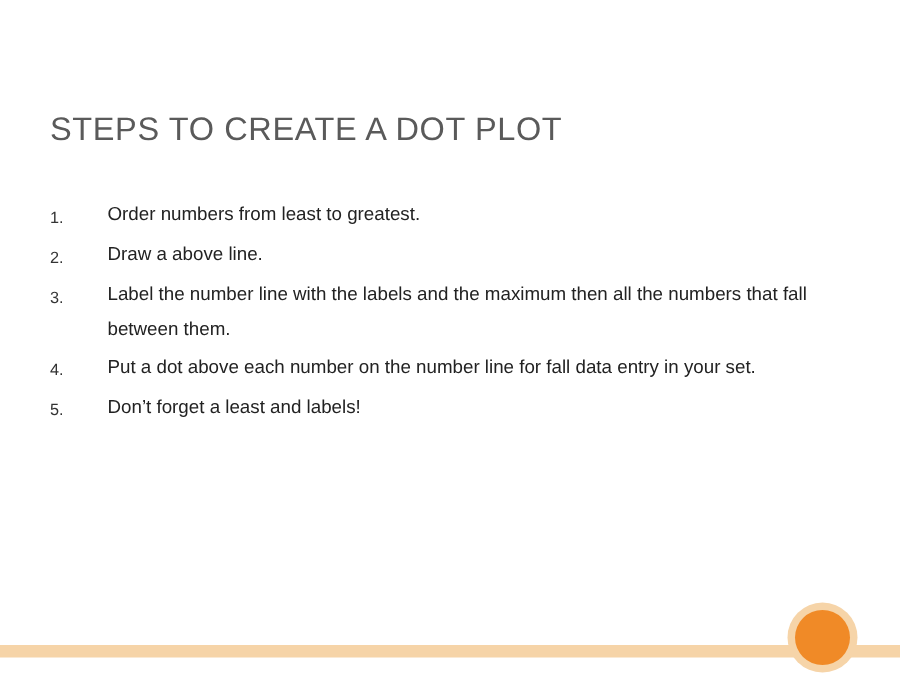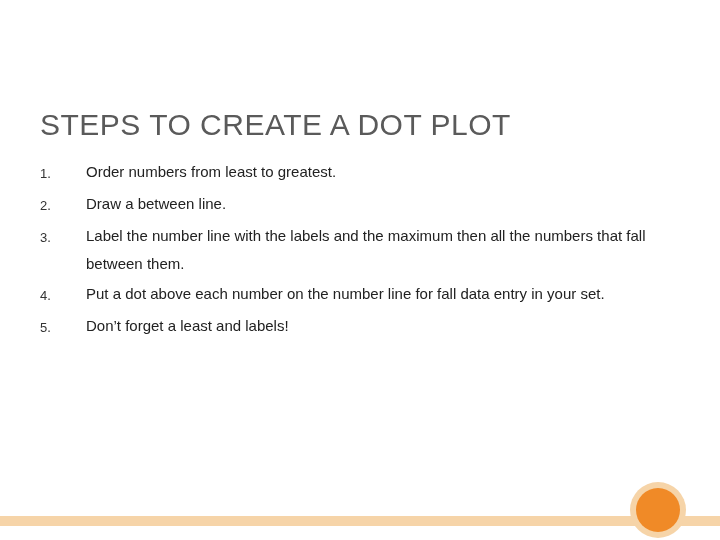--- a/index.html
+++ b/index.html
@@ -15,25 +15,24 @@
   .slide {
     position: relative;
     width: 720px;
     height: 540px;
     box-sizing: border-box;
   }
   .title {
     position: absolute;
     left: 40px;
     top: 88px;
-    font-size: 30px;
+    font-size: 26px;
     letter-spacing: 0.5px;
     color: #5a5a5a;
     font-weight: 400;
-    margin-top: 20px;
   }
   .list {
     position: absolute;
     left: 40px;
     top: 158px;
     width: 620px;
   }
   .item {
     display: flex;
     align-items: flex-start;
@@ -86,21 +85,21 @@
 
   <div class="title">STEPS TO CREATE A DOT PLOT</div>
 
   <div class="list">
     <div class="item">
       <div class="num">1.</div>
       <div class="txt">Order numbers from least to greatest.</div>
     </div>
     <div class="item">
       <div class="num">2.</div>
-      <div class="txt">Draw a between line.</div>
+      <div class="txt">Draw a above line.</div>
     </div>
     <div class="item">
       <div class="num">3.</div>
       <div class="txt">Label the number line with the labels and the maximum then all the numbers that fall between them.</div>
     </div>
     <div class="item">
       <div class="num">4.</div>
       <div class="txt">Put a dot above each number on the number line for fall data entry in your set.</div>
     </div>
     <div class="item">

